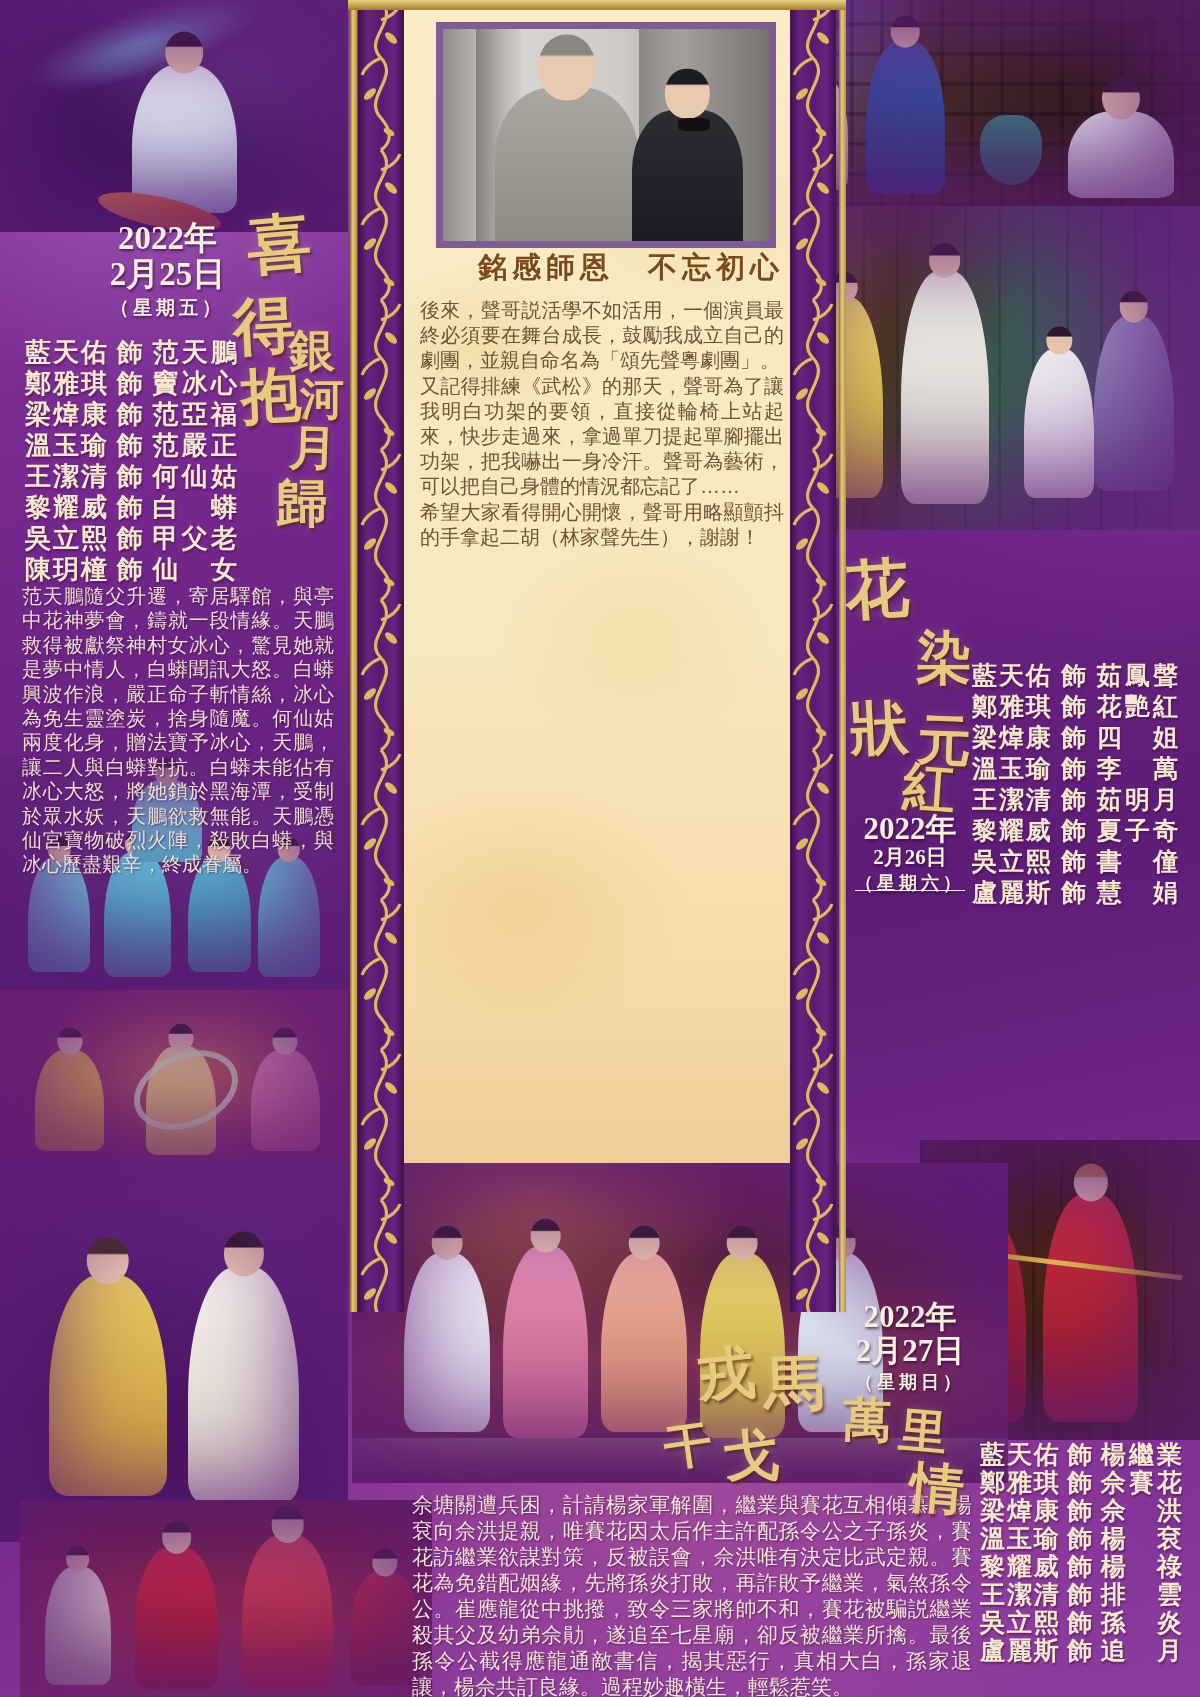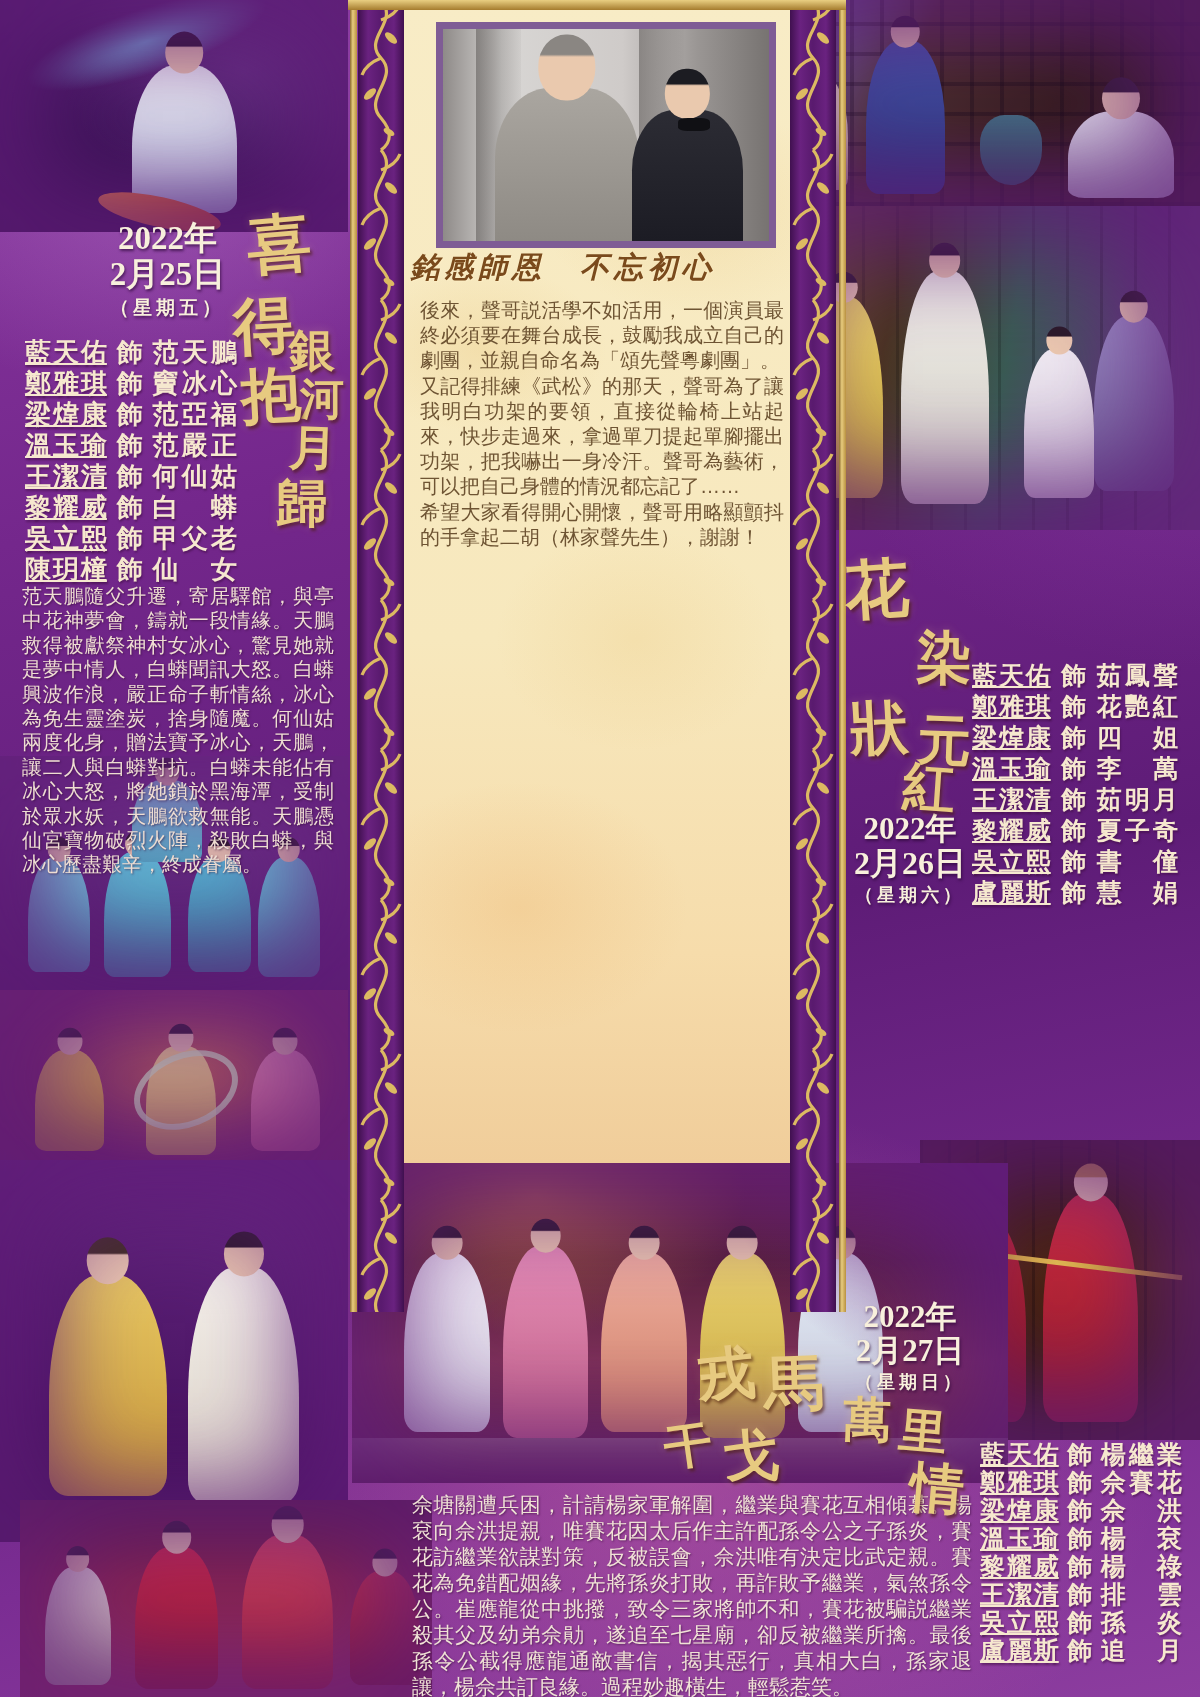--- a/index.html
+++ b/index.html
@@ -36,36 +36,36 @@
   .gold-edge{position:absolute;left:348px;top:0;width:498px;height:10px;z-index:4;
     background:linear-gradient(180deg,#e9cf82,#a57c2e);}
   .frame{position:absolute;left:436px;top:22px;width:326px;height:212px;z-index:4;
     border:7px solid #7f5c95;overflow:hidden;
     background:linear-gradient(90deg,#8e8a88 0%,#d8d6d4 18%,#cfcbc9 55%,#9a9694 78%,#777371 100%);}
   .frame .curtain{position:absolute;top:0;bottom:0;width:14%;background:linear-gradient(90deg,rgba(90,86,84,.55),rgba(150,146,144,.1));}
   .man{position:absolute;bottom:0;border-radius:38% 38% 0 0/46% 46% 0 0;}
   .man::before{content:"";position:absolute;top:0;left:50%;transform:translate(-50%,-82%);
     width:40%;aspect-ratio:.88;border-radius:48%;
     background:linear-gradient(var(--hair,#7a7672) 30%,#eac9ae 34%);}
-  .art-title{position:absolute;left:410px;top:248px;width:374px;z-index:4;text-align:left;
+  .art-title{position:absolute;left:410px;top:248px;width:374px;z-index:4;text-align:right;
     font-family:"Liberation Serif",serif;font-weight:700;font-size:29px;letter-spacing:5px;
-    color:#7a4a1c;text-shadow:1px 1px 0 rgba(255,240,200,.6);font-style:italic;}
+    color:#7a4a1c;text-shadow:1px 1px 0 rgba(255,240,200,.6);}
   .art-body{position:absolute;left:420px;top:298px;width:364px;height:860px;z-index:4;
     font-size:20px;line-height:25.2px;color:#6e5433;text-align:justify;overflow:hidden;}
   .art-body p{margin:0;}
   
   .date-block{position:absolute;z-index:5;text-align:center;font-family:"Liberation Serif",serif;
     font-weight:700;color:#f8f0dc;text-shadow:1px 2px 3px rgba(40,5,50,.65);}
   .date-year,.date-day{font-size:33px;line-height:1.1;}
   .date-week{font-size:19px;letter-spacing:4px;margin-top:2px;}
   .cast{position:absolute;z-index:5;font-weight:700;color:#f6e8cf;
     text-shadow:1px 2px 2px rgba(60,10,60,.5);}
   .cast-row{display:flex;justify-content:space-between;align-items:baseline;}
   .cast .actor,.cast .role{display:inline-block;text-align:justify;text-align-last:justify;}
-  .cast .actor{width:3.15em;text-decoration:underline;}
+  .cast .actor{width:3.15em;}
   .cast .role{width:3.25em;}
   .cast1{font-size:26px;line-height:31px;width:212px;}
   .cast2{font-size:25px;line-height:31px;width:206px;}
   .cast3{font-size:25px;line-height:28px;width:202px;}
   .syn{position:absolute;z-index:5;color:#eeddd2;text-align:justify;
     text-shadow:1px 1px 2px rgba(50,10,50,.55);}
   .gchar{position:absolute;z-index:6;line-height:1;font-family:"Liberation Serif",serif;font-weight:700;
     color:#e7ca80;text-shadow:2px 3px 3px rgba(70,20,10,.55),0 0 10px rgba(255,220,140,.25);}
 </style>
 </head>
@@ -273,22 +273,22 @@
   <div class="syn" style="left:22px;top:584px;width:312px;font-size:20px;line-height:24.4px;">范天鵬隨父升遷，寄居驛館，與亭中花神夢會，鑄就一段情緣。天鵬救得被獻祭神村女冰心，驚見她就是夢中情人，白蟒聞訊大怒。白蟒興波作浪，嚴正命子斬情絲，冰心為免生靈塗炭，捨身隨魔。何仙姑兩度化身，贈法寶予冰心，天鵬，讓二人與白蟒對抗。白蟒未能佔有冰心大怒，將她鎖於黑海潭，受制於眾水妖，天鵬欲救無能。天鵬憑仙宮寶物破烈火陣，殺敗白蟒，與冰心歷盡艱辛，終成眷屬。</div>
 
   <div class="gchar" style="left:845px;top:558px;font-size:64px;transform:rotate(-4deg);">花</div>
   <div class="gchar" style="left:916px;top:630px;font-size:56px;">染</div>
   <div class="gchar" style="left:850px;top:700px;font-size:58px;transform:rotate(-3deg);">狀</div>
   <div class="gchar" style="left:917px;top:714px;font-size:54px;transform:rotate(2deg);">元</div>
   <div class="gchar" style="left:903px;top:762px;font-size:52px;transform:rotate(4deg);">紅</div>
 
   <div class="date-block" style="left:832px;top:812px;width:156px;">
     <div class="date-year" style="font-size:31px;">2022年</div>
-    <div class="date-day" style="font-size:32px;">2月26日</div>
-    <div class="date-week" style="font-size:18px;">（星期六）</div>
+    <div class="date-day" style="font-size:21px;">2月26日</div>
+    <div class="date-week" style="font-size:18px;text-decoration:underline;">（星期六）</div>
   </div>
 
   <div class="cast cast2" style="left:972px;top:660px;">
     <div class="cast-row">
         <span class="actor">藍天佑</span>
         <span class="as">飾</span>
         <span class="role">茹鳳聲</span>
       </div>
     <div class="cast-row">
         <span class="actor">鄭雅琪</span>

